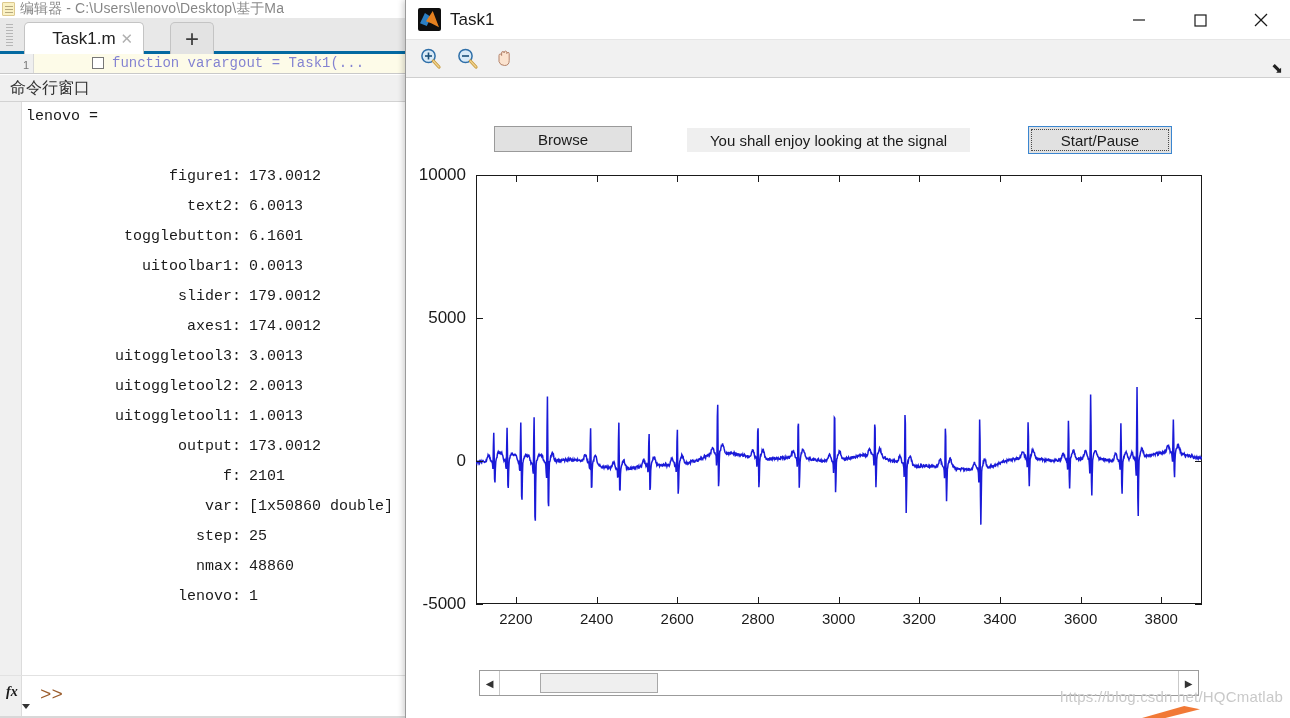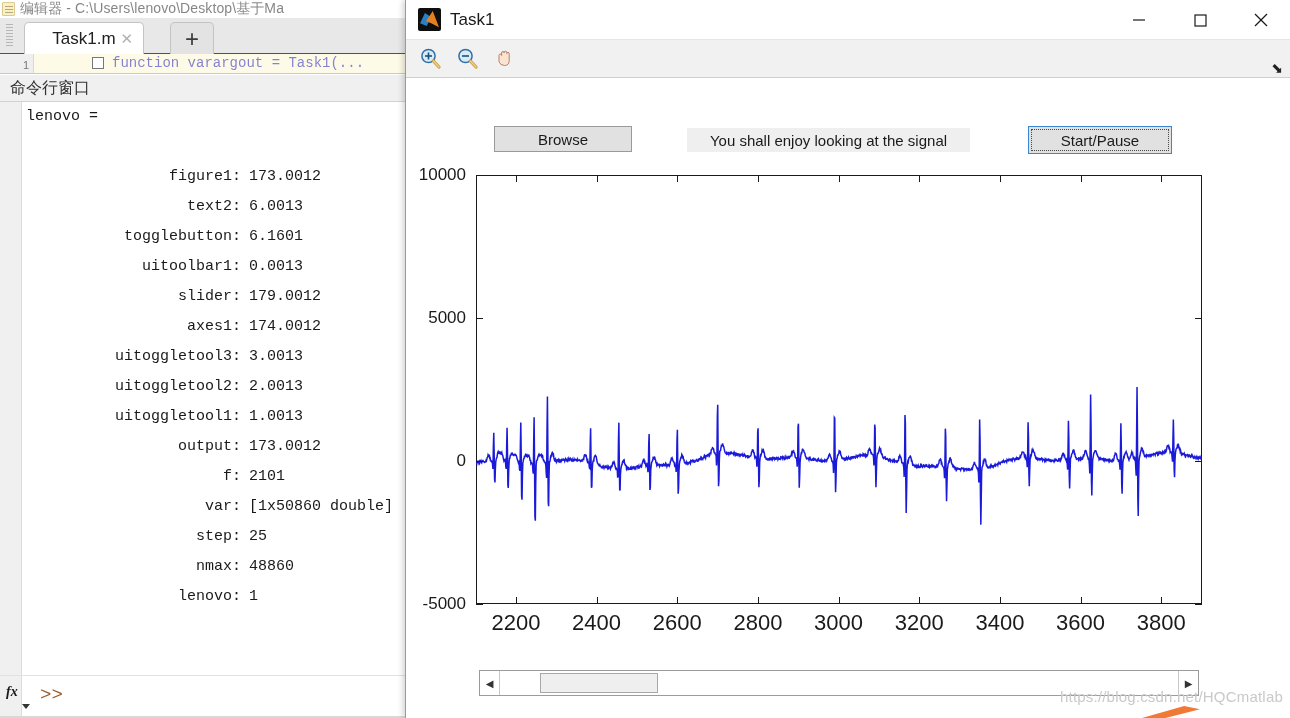--- a/index.html
+++ b/index.html
@@ -28,21 +28,21 @@
     position:relative;
   }
   .ide-titlebar .doc-ico:after{
     content:""; position:absolute; left:2px; top:3px; width:8px; height:1px;
     background:#8a7330; box-shadow:0 3px 0 #8a7330, 0 6px 0 #8a7330;
   }
   .ide-titlebar .tb-text { font-size:14px; letter-spacing:.1px; }
 
   .tabstrip {
     position:absolute; left:0; top:18px; width:418px; height:36px;
-    background:#e8e8e8; border-bottom:1px solid #0369a1;
+    background:#e8e8e8; border-bottom:3px solid #0369a1;
   }
   .grip {
     position:absolute; left:6px; top:6px; width:7px; height:24px;
   }
   .grip i{ display:block; width:7px; height:1px; background:#b6b6b6; margin-bottom:2px; }
   .tab {
     position:absolute; left:24px; top:4px; height:32px; width:120px;
     background:#ffffff; border:1px solid #c4c4c4; border-bottom:none;
     border-radius:5px 5px 0 0;
     display:flex; align-items:center; justify-content:center;
@@ -220,21 +220,21 @@
     position:absolute; left:0; top:0; width:726px; height:429px;
     border:1px solid #1a1a1a; background:#fff;
   }
   .ytick-lbl{
     position:absolute; right:736px; width:120px; text-align:right;
     font-size:17px; color:#1a1a1a; transform:translateY(-50%);
     white-space:nowrap;
   }
   .xtick-lbl{
     position:absolute; top:435px; width:90px; text-align:center;
-    font-size:22px; color:#1a1a1a; transform:translateX(-50%);
+    font-size:15px; color:#1a1a1a; transform:translateX(-50%);
     white-space:nowrap;
   }
   .tick-y{ position:absolute; left:0; width:7px; height:1px; background:#1a1a1a; }
   .tick-y.r{ left:auto; right:0; }
   .tick-x{ position:absolute; bottom:0; width:1px; height:7px; background:#1a1a1a; }
   .tick-x.t{ bottom:auto; top:0; }
   svg.plot{ position:absolute; left:0; top:0; }
 
   
   .slider-row{

